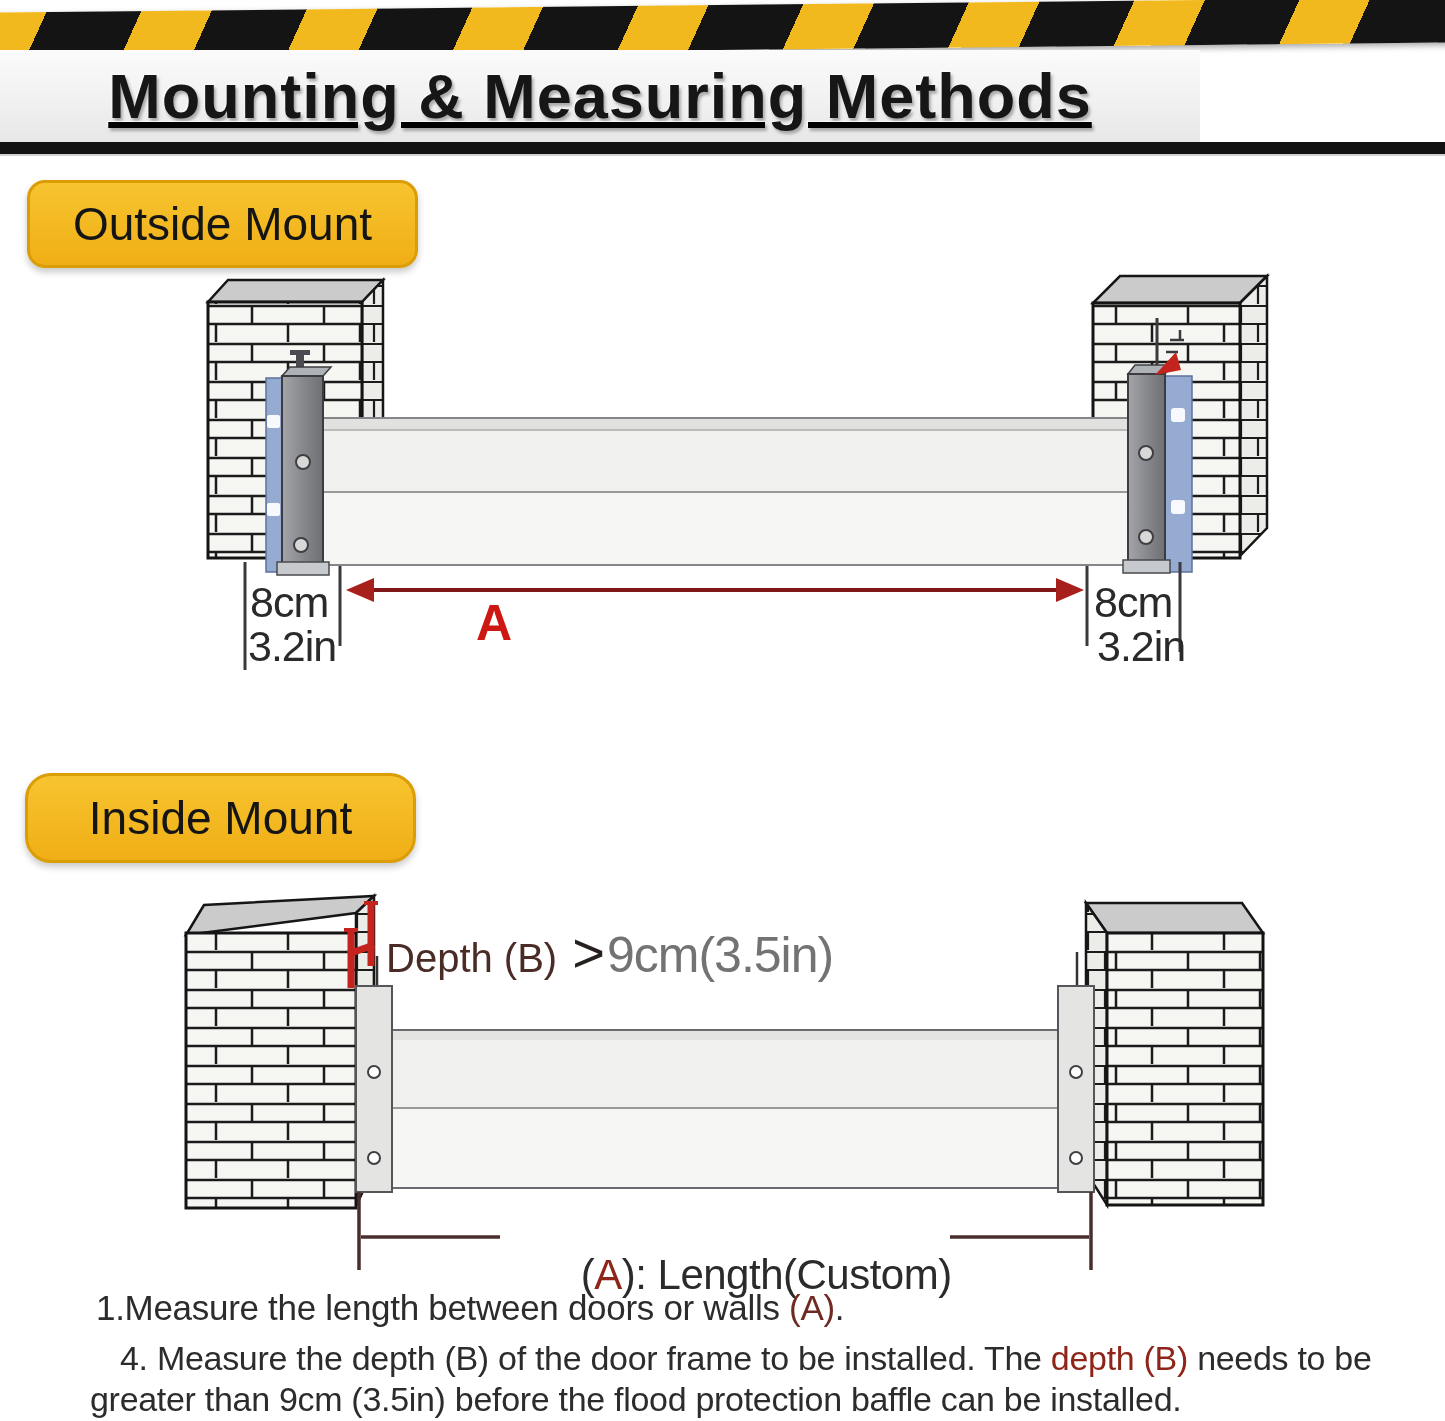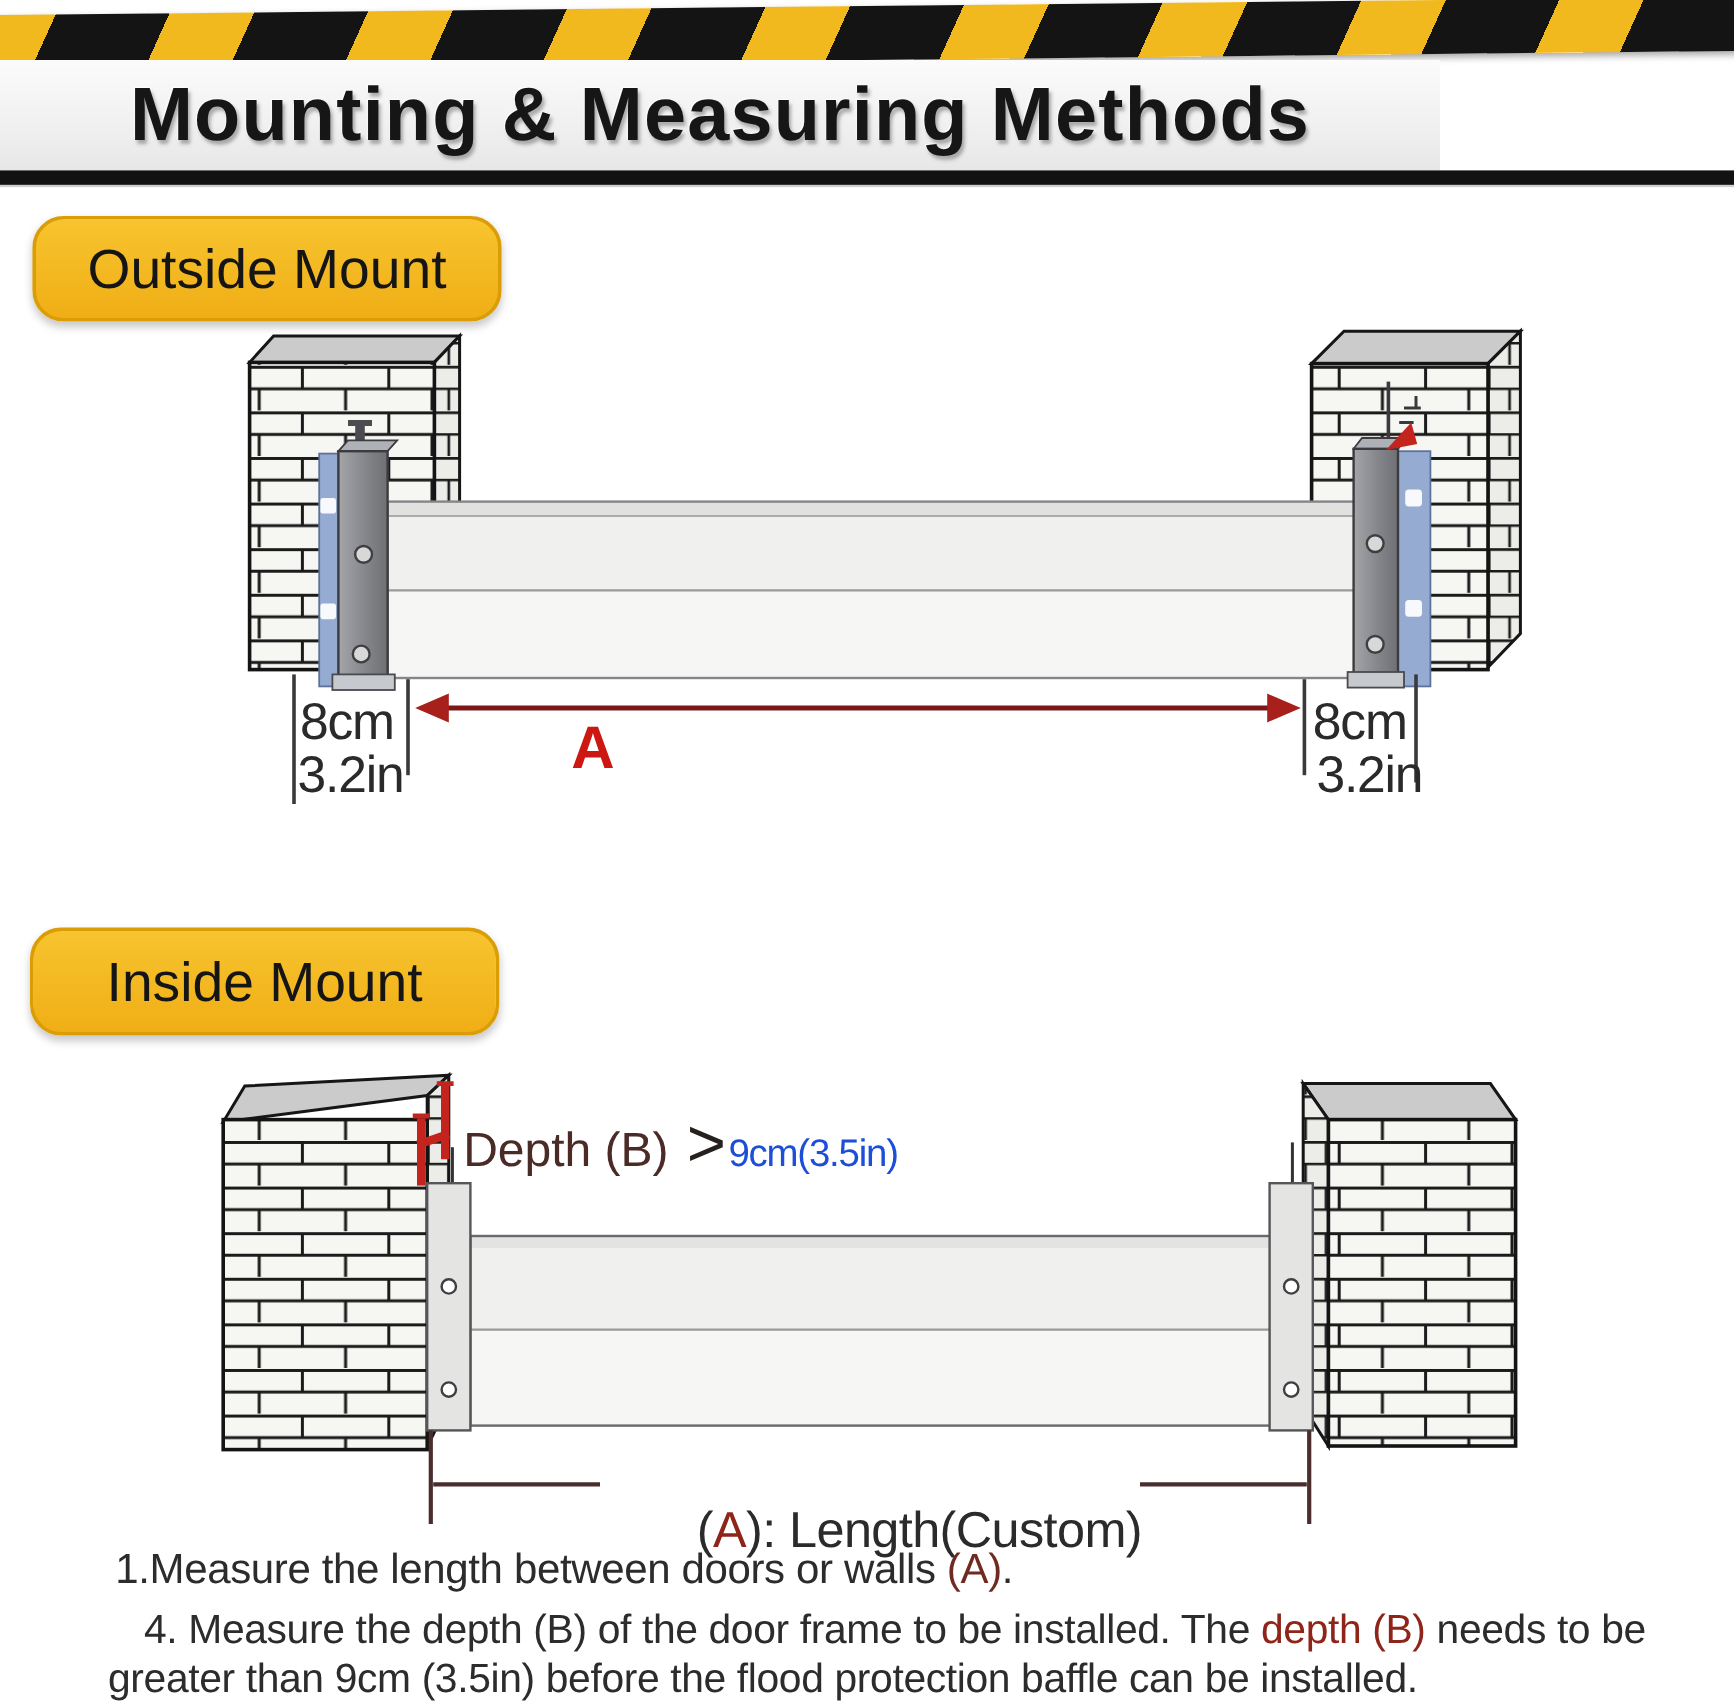--- a/index.html
+++ b/index.html
@@ -10,56 +10,56 @@
   
   .hazard{
     position:absolute;left:-24px;right:-24px;top:5px;height:45px;
     background:repeating-linear-gradient(115deg,#F2B91F 0 64px,#141414 64px 150px);
     transform:rotate(-0.6deg);
     box-shadow:0 3px 6px rgba(0,0,0,.35);
   }
   .title-band{
     position:absolute;left:0;top:50px;width:1200px;height:92px;
     background:linear-gradient(180deg,#fbfbfb 0%,#f1f1f1 55%,#e7e7e7 100%);
-    display:flex;align-items:center;justify-content:center;
+    display:flex;align-items:center;justify-content:center;text-decoration:underline;
   }
   .title-band h1{
     margin:0;font-size:63px;font-weight:bold;color:#161616;letter-spacing:1px;
     text-shadow:2px 3px 3px rgba(130,130,130,.65), -1px -1px 0 rgba(255,255,255,.7);
   }
   .black-bar{
     position:absolute;left:0;top:142px;width:1445px;height:12px;background:#121212;
     box-shadow:0 2px 0 #cfcfcf;
   }
   
   .badge{
     position:absolute;display:flex;align-items:center;justify-content:center;
     background:linear-gradient(180deg,#F7C42F 0%,#F0AE16 100%);
     border:3px solid #DA9D05;border-radius:26px;
     box-shadow:0 4px 7px rgba(0,0,0,.22);
     font-size:46px;color:#151515;
   }
-  #outside-badge{left:27px;top:180px;width:385px;height:82px;}
+  #outside-badge{left:27px;top:180px;width:385px;height:82px;border-radius:18px;}
   #inside-badge{left:25px;top:773px;width:385px;height:84px;}
   
   svg.diagram{position:absolute;left:0;top:0;z-index:1;}
   
   .txt{position:absolute;z-index:2;color:#242424;white-space:pre;}
   .dim-num{font-size:43px;color:#2a2a2a;letter-spacing:-1px;}
   .baseline-row{display:flex;align-items:baseline;}
   .steps{position:absolute;z-index:2;font-size:36px;color:#2c2c2c;letter-spacing:-0.3px;}
   .steps .line{white-space:pre;}
   .mark-maroon{color:#6F2B22;}
   .value-red{color:#8E2518;}
   .bright-red{color:#CC1712;font-weight:bold;}
   #span-caption .letter{font-size:50px;line-height:1;}
   #span-caption .cap{font-size:36px;color:#242424;letter-spacing:-0.5px;}
   #depth-note .lbl{font-size:40px;color:#4A2B26;}
   #depth-note .gt{font-size:56px;color:#26201e;margin:0 2px 0 4px;}
-  #depth-note .val{font-size:32px;color:#1d4ed8;letter-spacing:-1px;text-align:center;}
+  #depth-note .val{font-size:50px;color:#737373;letter-spacing:-1px;text-align:center;}
   #inside-dim-label{font-size:42px;color:#2b2b2b;letter-spacing:-0.5px;}
   #bottom-step2{white-space:normal;width:1362px;text-indent:30px;line-height:1.22;font-size:34px;}
 </style>
 </head>
 <body>
 
 <div class="page">
 
   <div class="hazard"></div>
   <div class="title-band">

